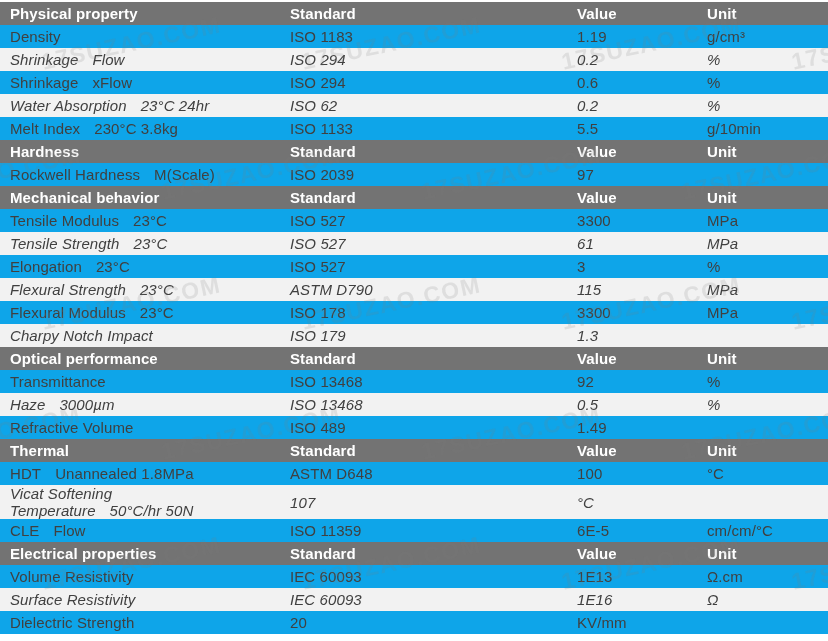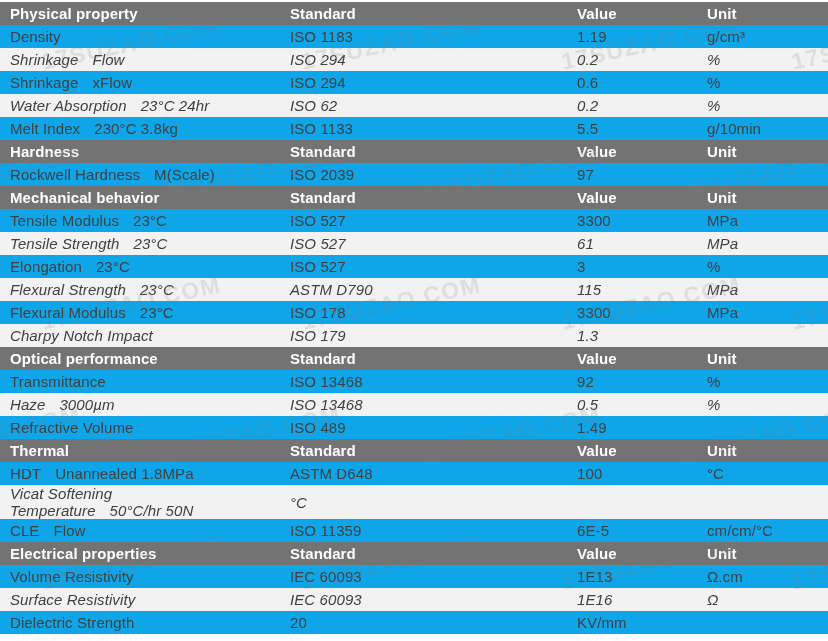--- a/index.html
+++ b/index.html
@@ -255,20 +255,21 @@
     <div class="cell c2">ASTM D648</div>
     <div class="cell c3">100</div>
     <div class="cell c4">°C</div>
   </div>
 
   <div class="row alt">
     <div class="cell c1">
       <span class="prop">Vicat Softening
 Temperature</span><span class="cond">50°C/hr 50N</span>
     </div>
+    <div class="cell c3">107</div>
     <div class="cell c4">°C</div>
   </div>
 
   <div class="row">
     <div class="cell c1">
       <span class="prop">CLE</span><span class="cond">Flow</span>
     </div>
     <div class="cell c2">ISO 11359</div>
     <div class="cell c3">6E-5</div>
     <div class="cell c4">cm/cm/°C</div>

